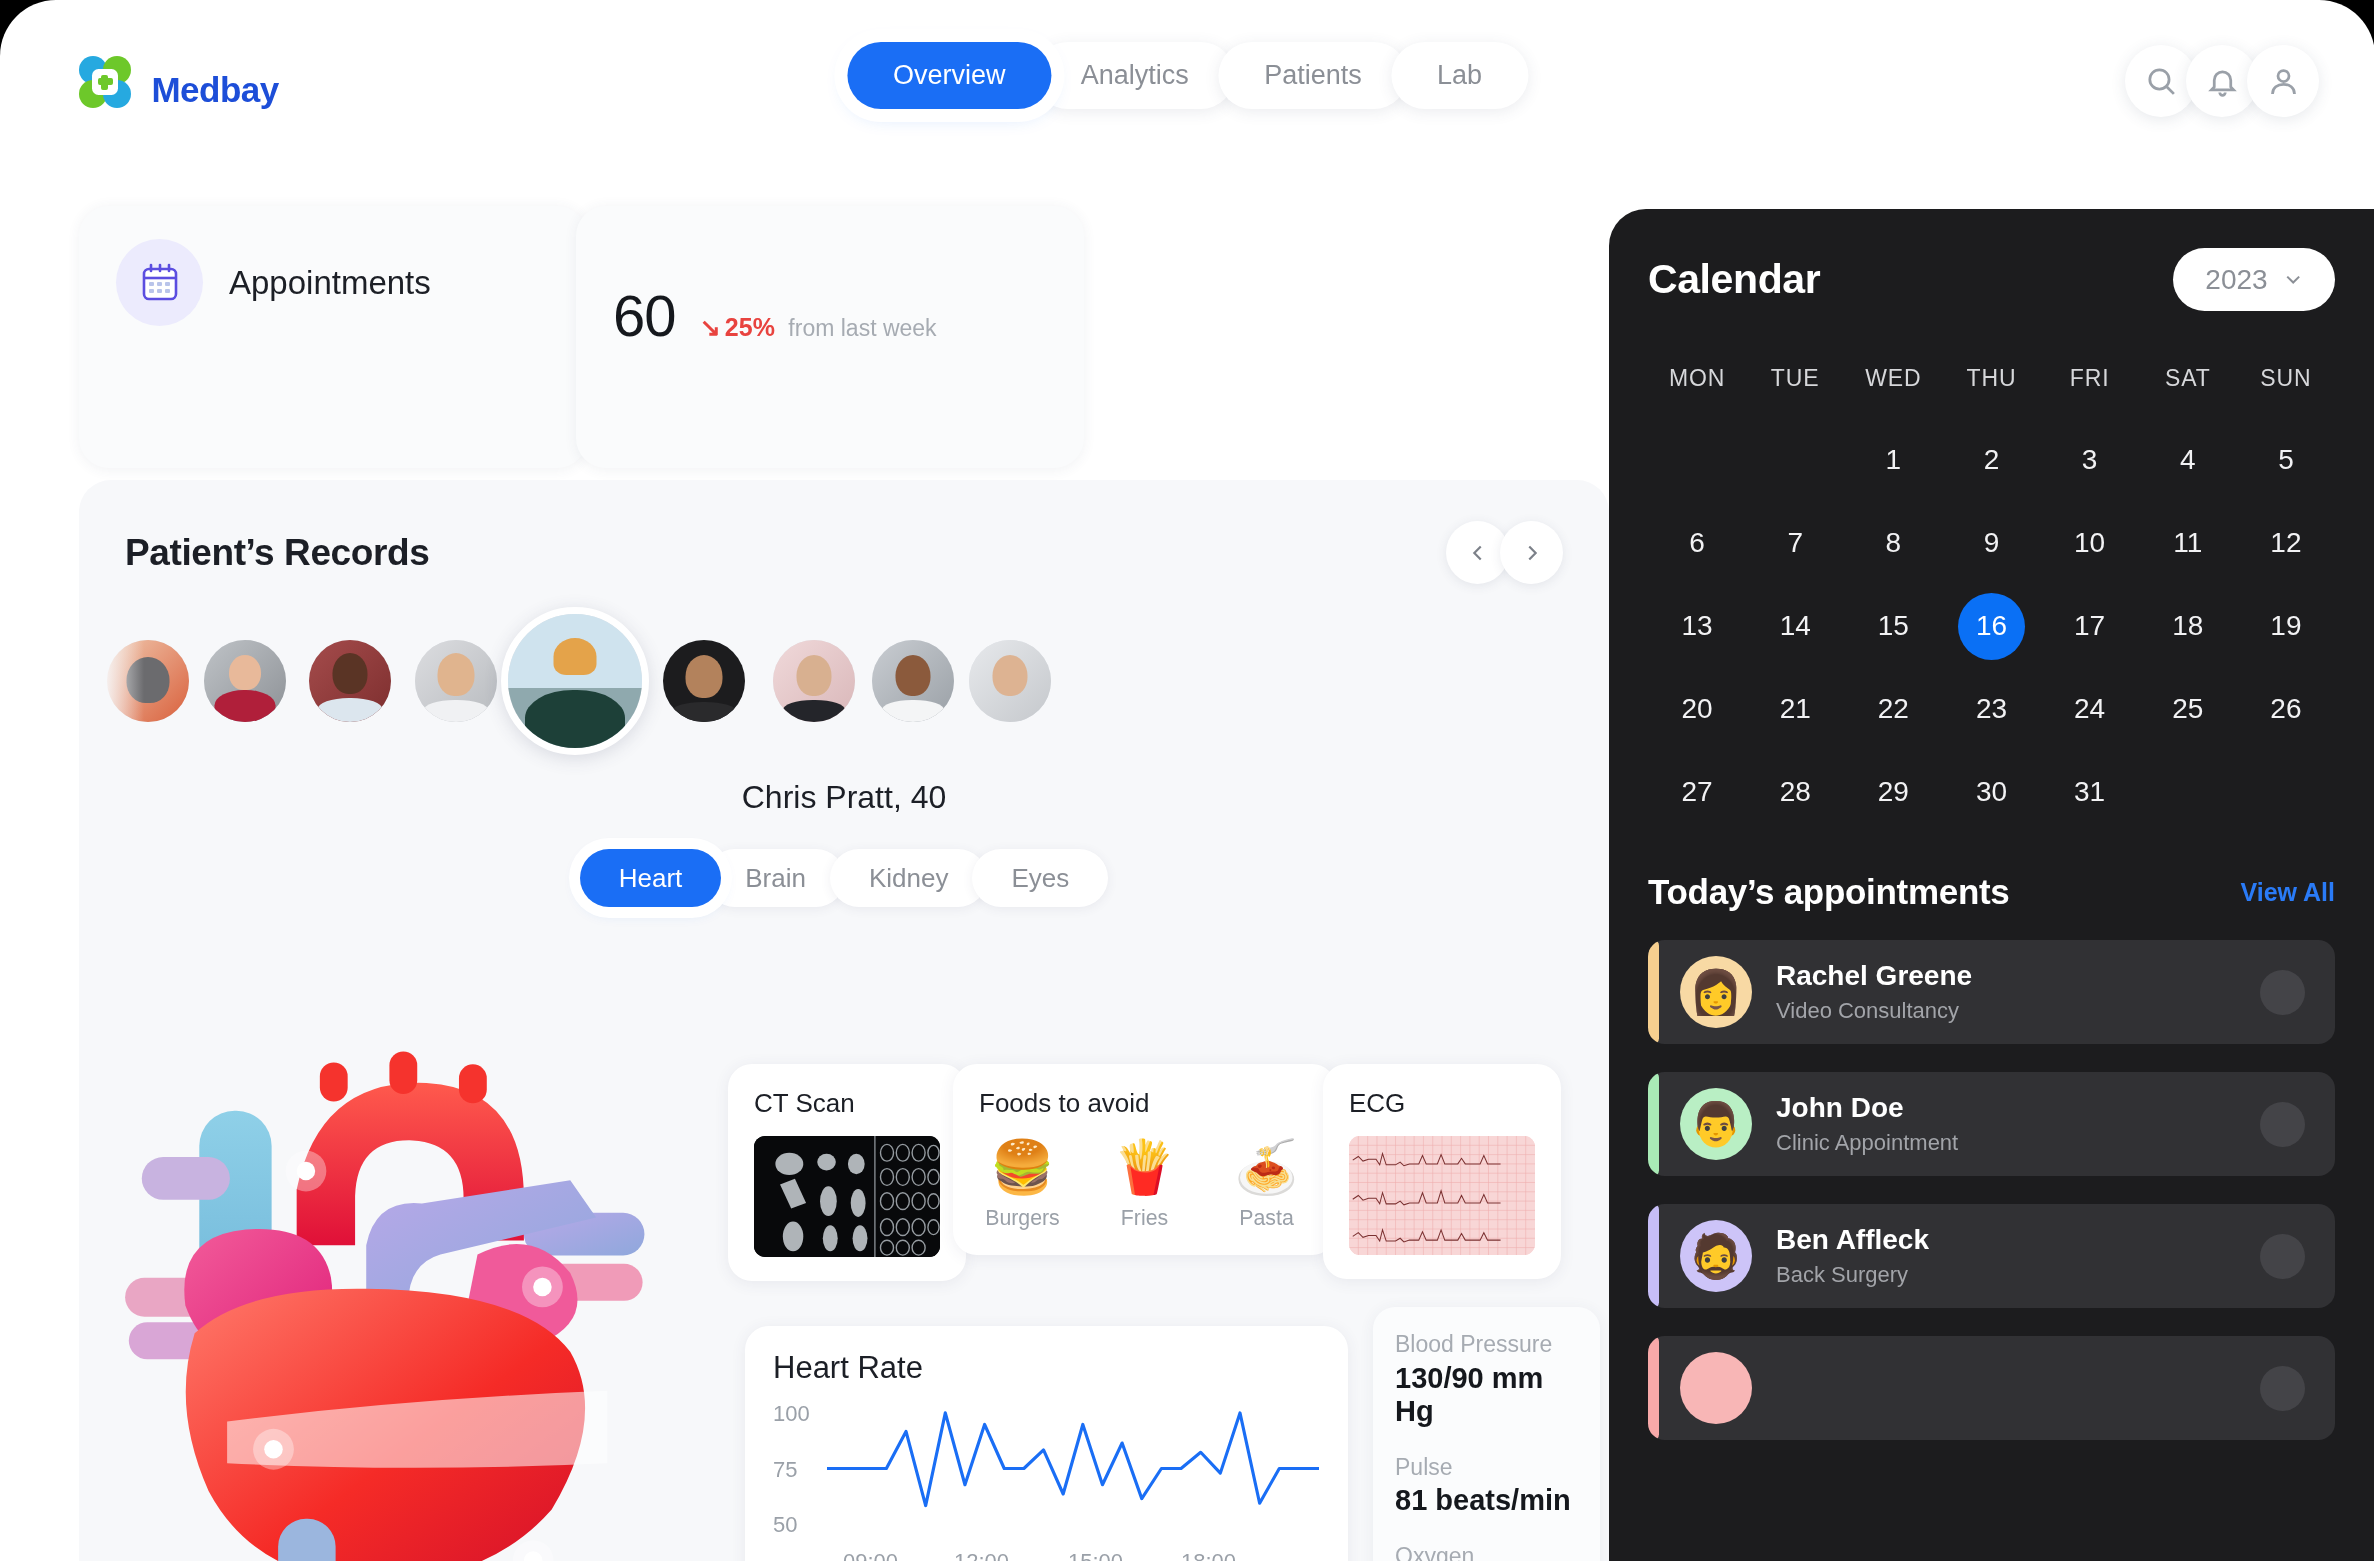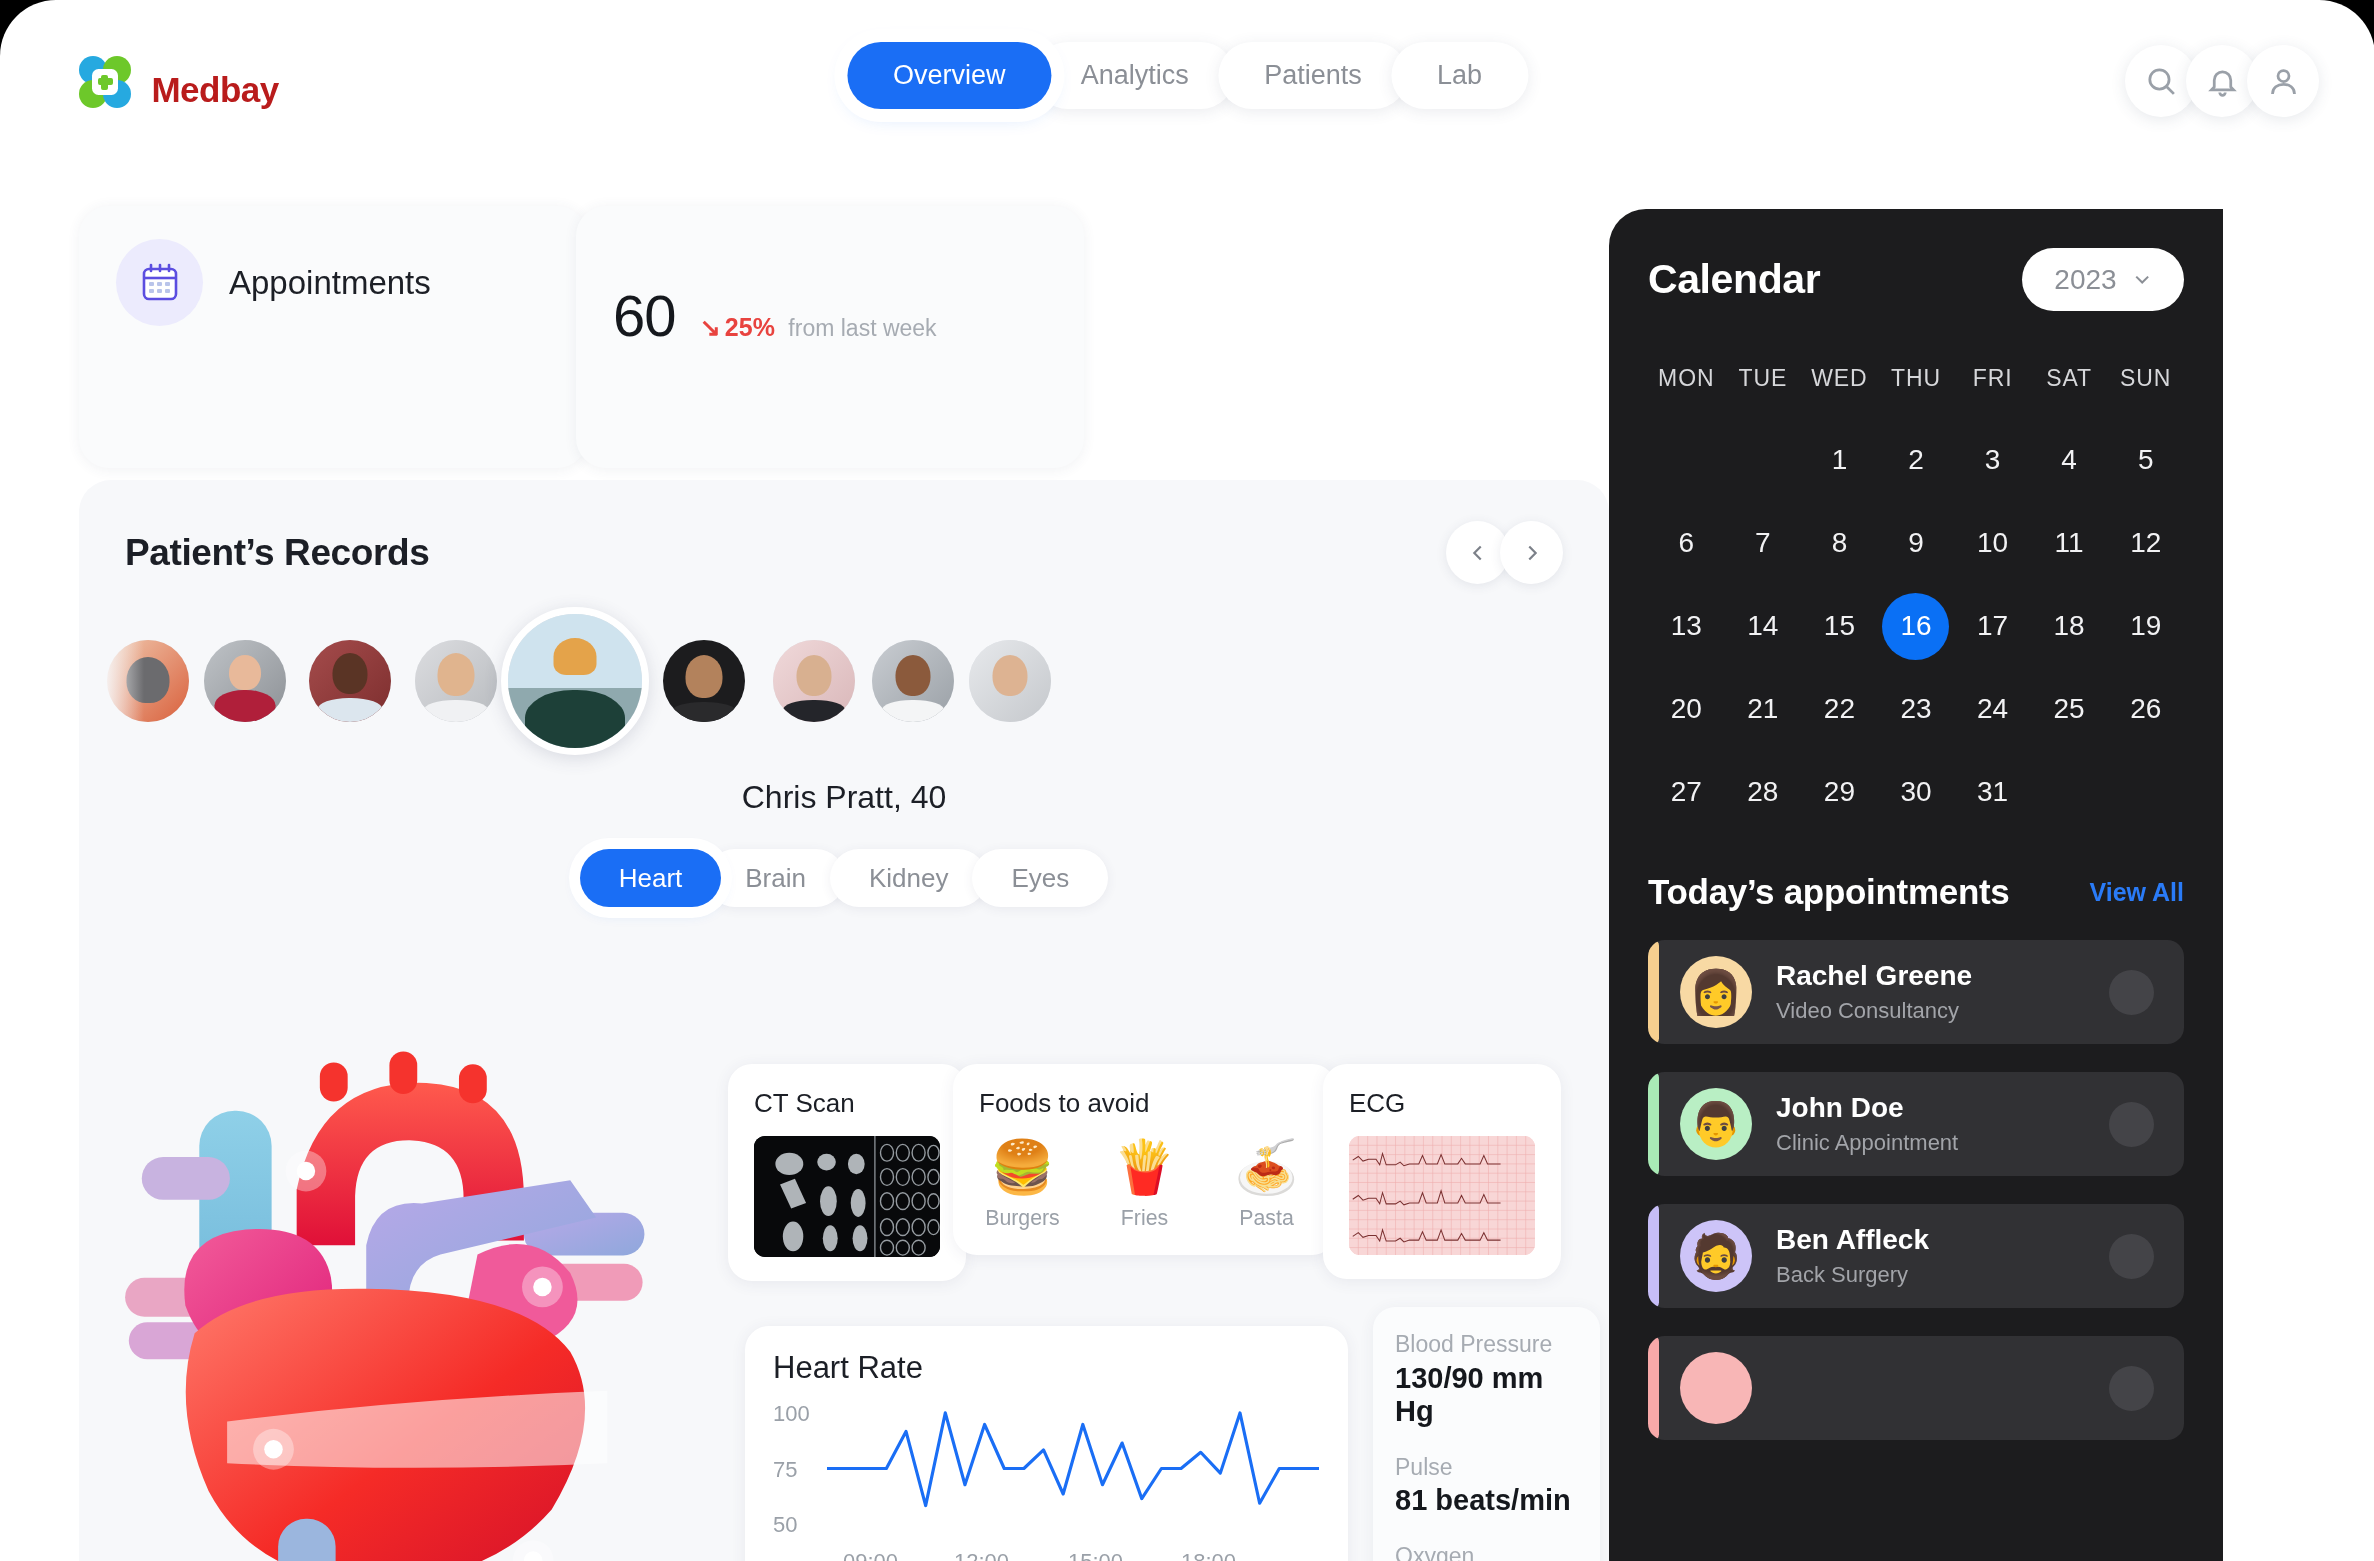--- a/index.html
+++ b/index.html
@@ -23,21 +23,21 @@
   .logo-mark { width:52px; height:52px; position:relative; }
   .petal { position:absolute; width:28px; height:28px; border-radius:50%; }
   .p-tl { left:0;  top:0;  background:#26a9e0; }
   .p-tr { left:24px; top:0; background:#6dc82a; }
   .p-bl { left:0;  top:24px; background:#6dc82a; }
   .p-br { left:24px; top:24px; background:#26a9e0; }
   .logo-center { position:absolute; left:13px; top:13px; width:26px; height:26px;
     background:#fff; border-radius:6.5px; z-index:3; }
   .logo-plus { position:absolute; left:22px; top:18.6px; width:7.4px; height:15px; background:#6dc82a; border-radius:1.9px; z-index:4;}
   .logo-plus2 { position:absolute; left:18.6px; top:22px; width:15px; height:7.4px; background:#6dc82a; border-radius:1.9px; z-index:4;}
-  .brand-name { font-size:35px; font-weight:700; color:#b91c1c; letter-spacing:-0.5px;margin-top:16px; }
+  .brand-name { font-size:35px; font-weight:700; color:#1d4ed8; letter-spacing:-0.5px;margin-top:16px; }
 
   .tabs {
     position:absolute; left:50%; transform:translateX(-50%); top:42px;
     display:flex; align-items:center;
   }
   .tab {
     height:67px; padding:0 46px; border-radius:37px; background:#ffffff;
     display:flex; align-items:center; justify-content:center;
     font-size:27px; color:#8b8f96; box-shadow:0 2.8px 15px rgba(60,70,100,0.10);
     margin-left:-16.7px; position:relative;
@@ -143,21 +143,21 @@
 
   
   .vitals { position:absolute; left:1294px; top:827px; width:227px; height:274px;
     background:#fbfcfd; border-radius:22px 22px 0 0; box-shadow:0 2.8px 15px rgba(60,70,100,0.07); padding:24px 22px; overflow:hidden;}
   .vt-label { font-size:23px; color:#a6abb2; }
   .vt-value { font-size:29px; font-weight:700; color:#15181d; margin-top:3.7px; }
   .vt-block { margin-bottom:26px; }
 
   
   .calpanel {
-    position:absolute; left:1609px; top:209px; width:614px; height:1352px;
+    position:absolute; left:1609px; top:209px; width:765px; height:1352px;
     background:#1c1c1e; border-radius:37px 0 0 0; padding:39px 39px 0 39px; overflow:hidden;
   }
   .cal-head { display:flex; align-items:center; justify-content:space-between; }
   .cal-title { font-size:41px; font-weight:700; color:#fff; letter-spacing:-0.4px; }
   .year-pill { background:#fff; border-radius:32px; height:63px; padding:0 32px;
     display:flex; align-items:center; gap:15px; }
   .year-txt { font-size:28px; color:#8b8f96; }
   .year-pill svg { width:20.4px; height:20.4px; stroke:#8b8f96; fill:none; stroke-width:2.4; }
 
   .dow { display:grid; grid-template-columns:repeat(7,1fr); margin-top:54px; }

